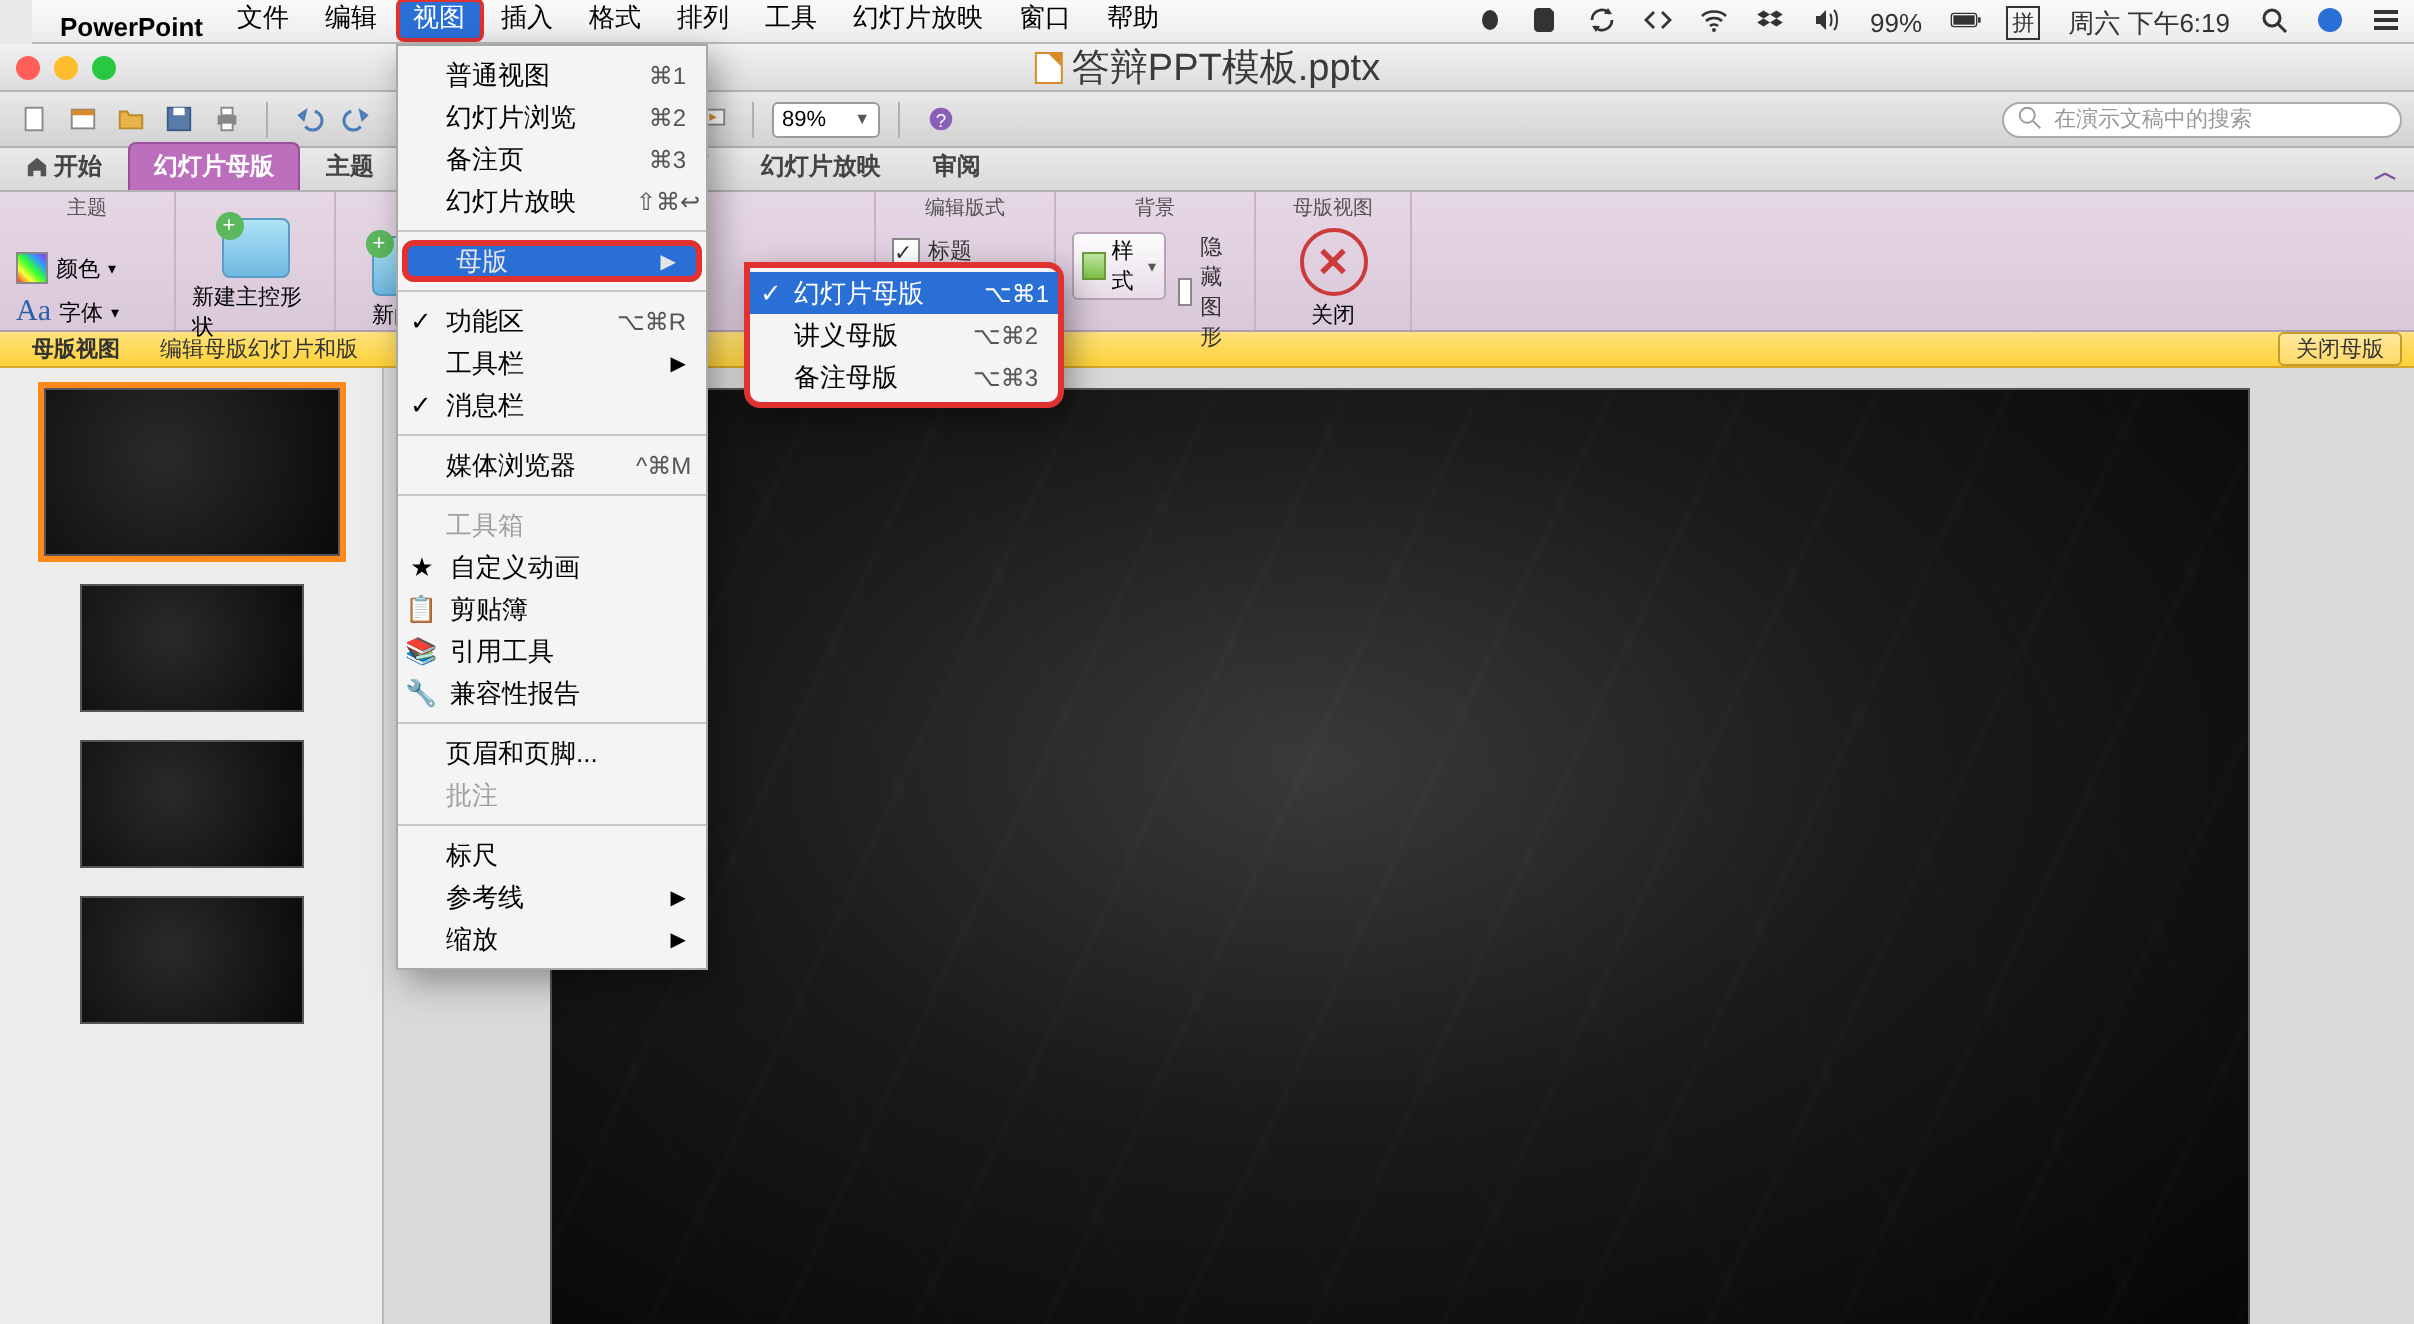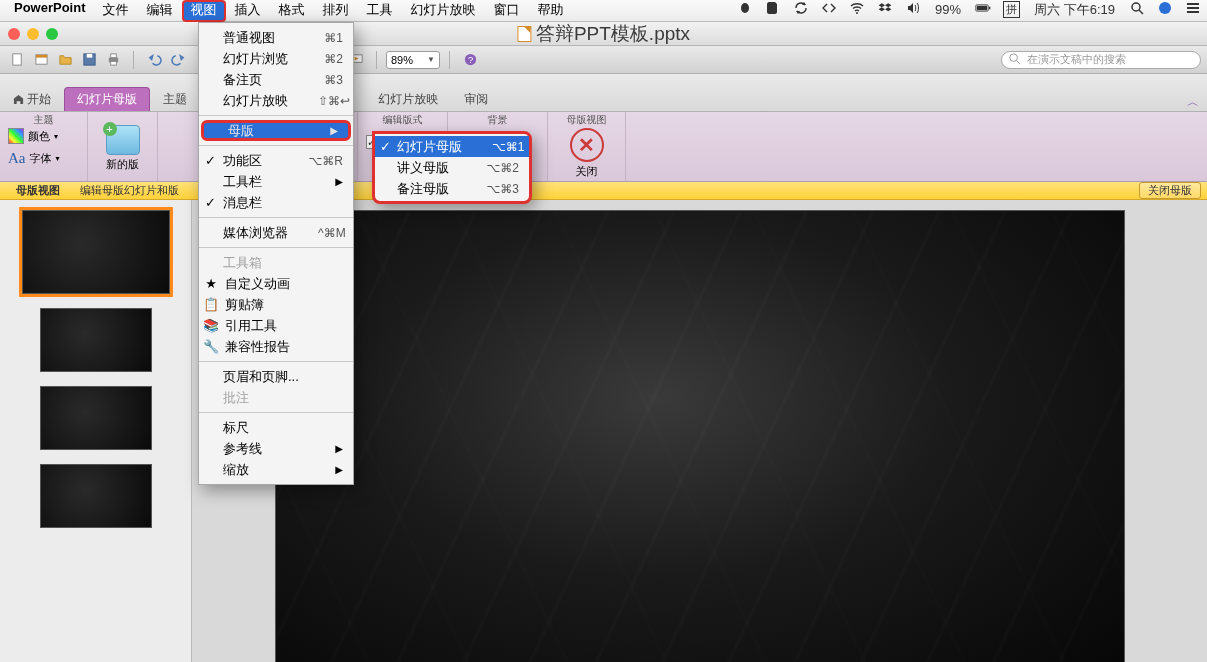--- a/index.html
+++ b/index.html
@@ -1,19 +1,19 @@
 <!DOCTYPE html>
 <html><head>
 <meta charset="utf-8">
 <style>
   * { margin:0; padding:0; box-sizing:border-box; font-family:"Helvetica Neue","PingFang SC",Arial,sans-serif; }
   body { width:1207px; height:662px; background:#e8e8e8; overflow:hidden; position:relative; font-size:13px; }
 
   
-  .menubar { height:22px; background:linear-gradient(#fafafa,#ececec); display:flex; align-items:flex-start; padding:0 6px; border-bottom:1px solid #bbb; font-size:13px; }
+  .menubar { height:22px; background:linear-gradient(#fafafa,#ececec); display:flex; align-items:flex-end; padding:0 6px; border-bottom:1px solid #bbb; font-size:13px;margin-left:16px; }
   .menubar .appname { font-weight:bold; padding:0 8px; }
   .menubar .mitem { padding:0 9px; height:22px; line-height:22px; cursor:default;font-family:Liberation Mono, monospace; }
   .menubar .mitem.active { background:#2a6fd6; color:#fff; border:2px solid #e03030; border-radius:4px; padding:0 7px; line-height:18px; }
   .menubar .right { margin-left:auto; display:flex; align-items:center; gap:12px; color:#333; }
   .menubar .right svg { width:16px; height:16px; }
   .menubar .right .text { padding:0 2px; }
 
   
   .titlebar { height:24px; background:linear-gradient(#f2f2f2,#dcdcdc); border-bottom:1px solid #b5b5b5; display:flex; align-items:center; position:relative; }
   .trafficlights { display:flex; gap:7px; padding-left:8px; }
@@ -26,32 +26,32 @@
   
   .qat { height:28px; background:linear-gradient(#e9e9e9,#d2d2d2); border-bottom:1px solid #b0b0b0; display:flex; align-items:center; padding:0 6px; gap:6px; }
   .qat .grp { display:flex; align-items:center; gap:2px; }
   .qat .btn { width:22px; height:20px; display:flex; align-items:center; justify-content:center; border-radius:3px; }
   .qat .sep { width:1px; height:18px; background:#b0b0b0; margin:0 3px; }
   .qat .zoom { width:54px; height:18px; border:1px solid #9a9a9a; border-radius:3px; background:#fff; font-size:11px; padding:0 4px; display:flex; align-items:center; justify-content:space-between;}
   .qat .search { margin-left:auto; width:200px; height:18px; border:1px solid #aaa; border-radius:9px; background:#fff; display:flex; align-items:center; padding:0 6px; color:#999; font-size:11px; gap:4px;}
   .qat svg { width:15px; height:15px; }
 
   
-  .ribtabs { height:38px; background:linear-gradient(#eaeaea,#d9d9d9); border-bottom:1px solid #b0b0b0; display:flex; align-items:flex-end; font-size:12px; }
+  .ribtabs { height:22px; background:linear-gradient(#eaeaea,#d9d9d9); border-bottom:1px solid #b0b0b0; display:flex; align-items:flex-end; font-size:12px;font-weight:bold; }
   .ribtabs .tab { padding:3px 12px; color:#444; border:1px solid transparent; border-bottom:none; border-radius:4px 4px 0 0; position:relative; z-index:2;}
   .ribtabs .tab.home { display:flex; align-items:center; gap:3px;}
   .ribtabs .tab.active { background:#bc6fbc; color:#fff; border-color:#9a4f9a; }
   .ribtabs .homeicon { width:11px; height:11px; }
   .ribtabs .chev { margin-left:auto; padding:0 8px; color:#7a4fa0;}
 
   
   .ribbon { height:70px; background:linear-gradient(#e6d7e6,#d9c8d9); border-bottom:1px solid #b19db1; display:flex; font-size:11px; }
   .rgroup { border-right:1px solid #c6b3c6; display:flex; flex-direction:column; }
   .rgroup .title { text-align:center; font-size:10px; color:#555; padding:1px 0;}
-  .rgroup .body { flex:1; display:flex; align-items:flex-start; padding:0 8px; gap:8px;}
+  .rgroup .body { flex:1; display:flex; align-items:flex-end; padding:0 8px; gap:8px;}
   .vbtn { display:flex; flex-direction:column; align-items:center; gap:2px; width:64px; }
   .vbtn .ic { width:34px; height:30px; background:linear-gradient(#aee3f7,#6fb8e0); border:1px solid #5a9cc4; border-radius:4px; position:relative;}
   .vbtn .ic::after { content:"+"; position:absolute; left:-4px; top:-4px; width:14px; height:14px; border-radius:50%; background:#5cb85c; color:#fff; font-size:11px; line-height:14px; text-align:center;}
   .smallrow { display:flex; align-items:center; gap:4px; color:#333;}
   .smallrow .sq { width:14px; height:14px; border:1px solid #888; background:#fff;}
   .closebtn { width:34px; height:34px; border:2px solid #cc3a3a; border-radius:50%; display:flex; align-items:center; justify-content:center; color:#cc3a3a; font-size:20px; font-weight:bold;}
   .dropbtn { display:flex; align-items:center; gap:3px; border:1px solid #b7a3b7; border-radius:3px; padding:1px 4px; background:linear-gradient(#fdfdfd,#e7dce7);}
   .dropbtn .swatch { width:16px; height:14px; background:linear-gradient(#c0e4a0,#7ec04a); border:1px solid #6a9a3a;}
   .dropbtn .car { font-size:8px; color:#555;}
 
@@ -315,20 +315,29 @@
             <span style="font-size:8px">▾</span>
           </div>
         <div class="themerow">
             <span class="aa">Aa</span>
             <span>字体</span>
             <span style="font-size:8px">▾</span>
           </div>
       </div>
     </div>
   </div>
+  <div class="rgroup" style="width:80px">
+    <div class="title">&nbsp;</div>
+    <div class="body">
+        <div class="vbtn">
+          <div class="ic"></div>
+          <span>新建主控形状</span>
+        </div>
+      </div>
+  </div>
   <div class="rgroup" style="width:70px">
     <div class="title">&nbsp;</div>
     <div class="body">
         <div class="vbtn">
           <div class="ic"></div>
           <span>新的版</span>
         </div>
       </div>
   </div>
   <div class="rgroup" style="flex:0 0 200px"></div>

